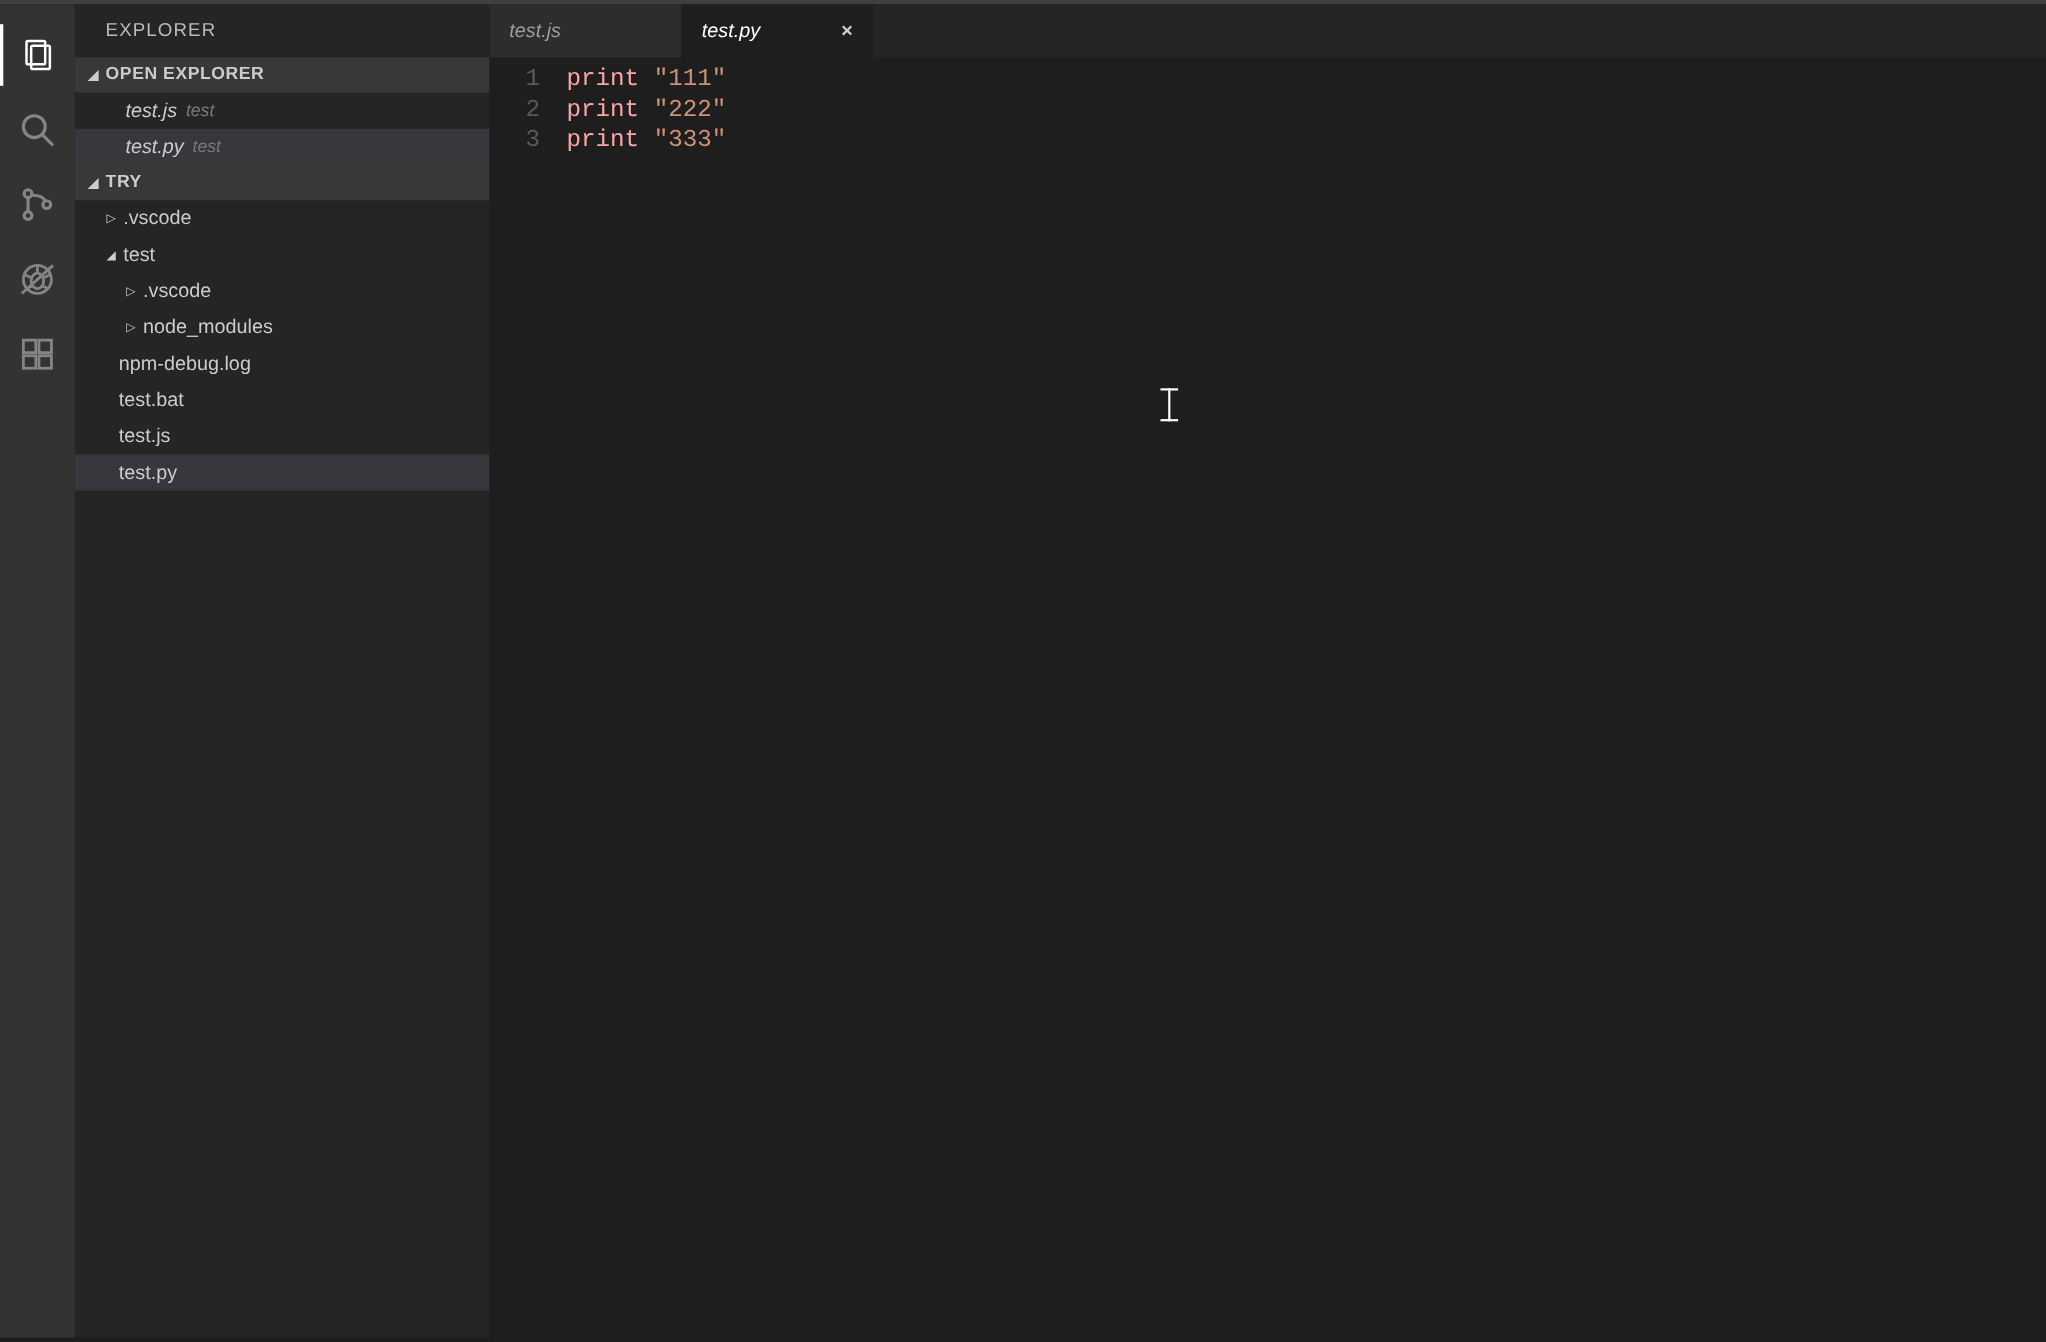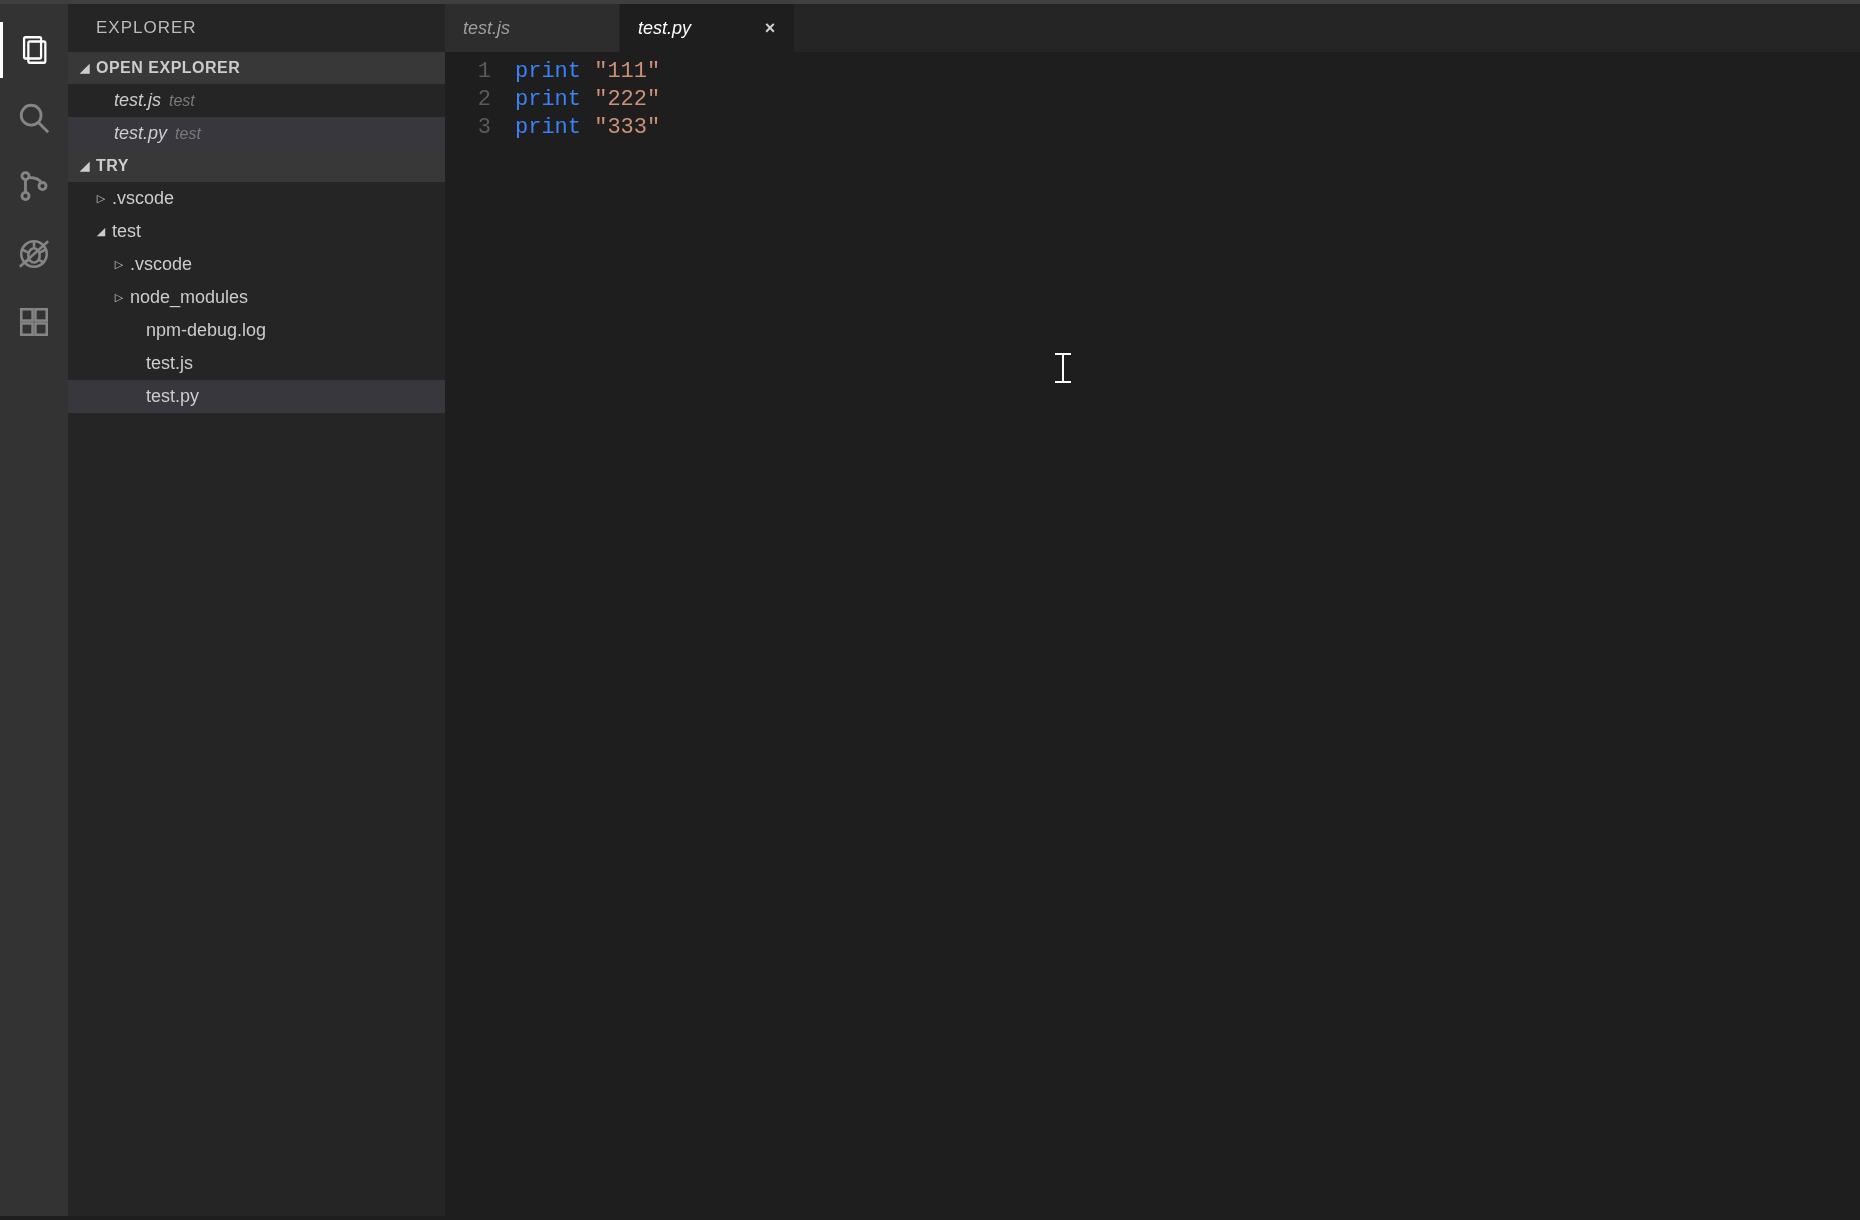--- a/index.html
+++ b/index.html
@@ -109,21 +109,21 @@
   .tree-row .tw {
     width: 14px;
     display: inline-flex;
     justify-content: center;
     margin-right: 4px;
     font-size: 11px;
     color: #cccccc;
   }
   .depth0 { padding-left: 26px; }
   .depth1 { padding-left: 44px; }
-  .file-leaf { padding-left: 78px; }
+  .file-leaf { padding-left: 40px; }
 
   
   .editor {
     flex: 1;
     display: flex;
     flex-direction: column;
     background: #1e1e1e;
     position: relative;
   }
   .tab-bar {
@@ -185,21 +185,21 @@
   .code-line.current::before {
     content: "";
     position: absolute;
     left: -100px;
     right: -2000px;
     top: 0;
     bottom: 0;
     background: #2a2a2a;
     z-index: -1;
   }
-  .tok-kw   { color: #3b82f6; margin-top: 40px; }
+  .tok-kw   { color: #fca5a5; margin-top: 40px; }
   .tok-str  { color: #ce9178; }
 
   
   .ibeam {
     position: absolute;
     left: 540px;
     top: 295px;
     width: 16px;
     height: 30px;
     pointer-events: none;
@@ -306,20 +306,23 @@
           <span>.vscode</span>
         </div>
         <div class="row tree-row depth1">
           <span class="tw">▷</span>
           <span>node_modules</span>
         </div>
         <div class="row tree-row file-leaf">
           <span>npm-debug.log</span>
         </div>
         <div class="row tree-row file-leaf">
+          <span>test.bat</span>
+        </div>
+        <div class="row tree-row file-leaf">
           <span>test.js</span>
         </div>
         <div class="row tree-row file-leaf selected">
           <span>test.py</span>
         </div>
       </div>
   </div>
 
   <div class="editor">
     <div class="tab-bar" id="tab-bar">

